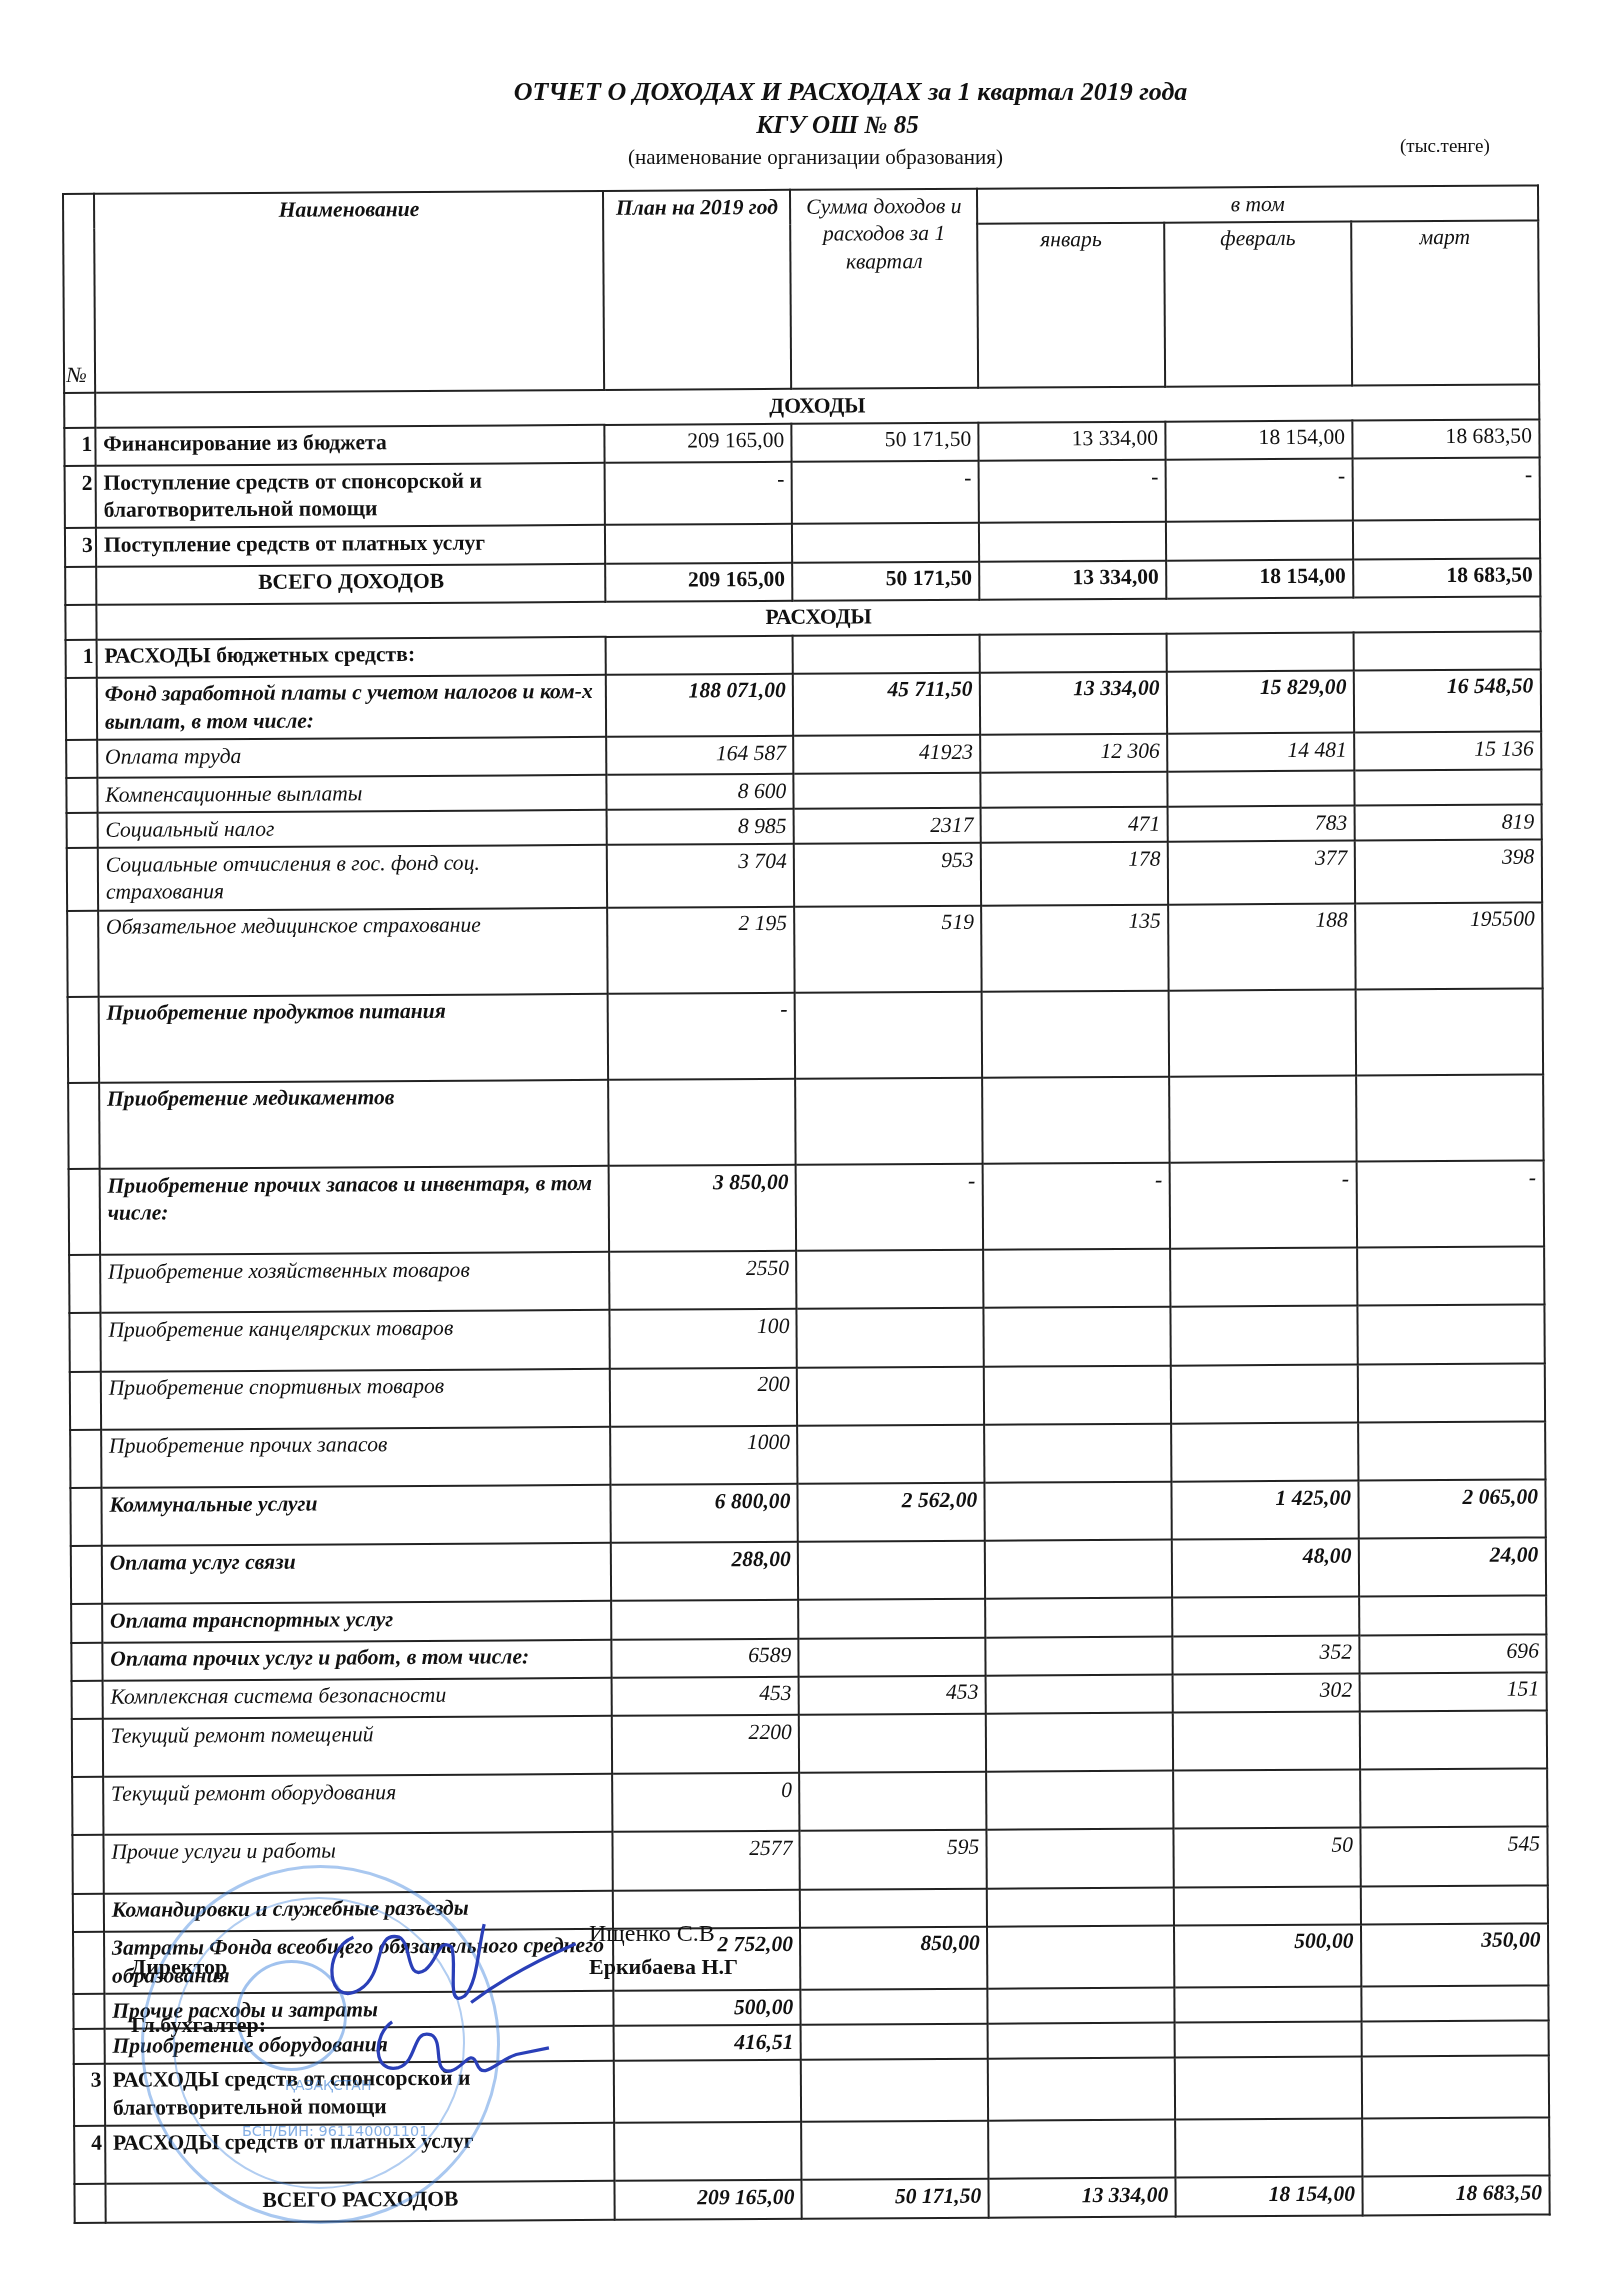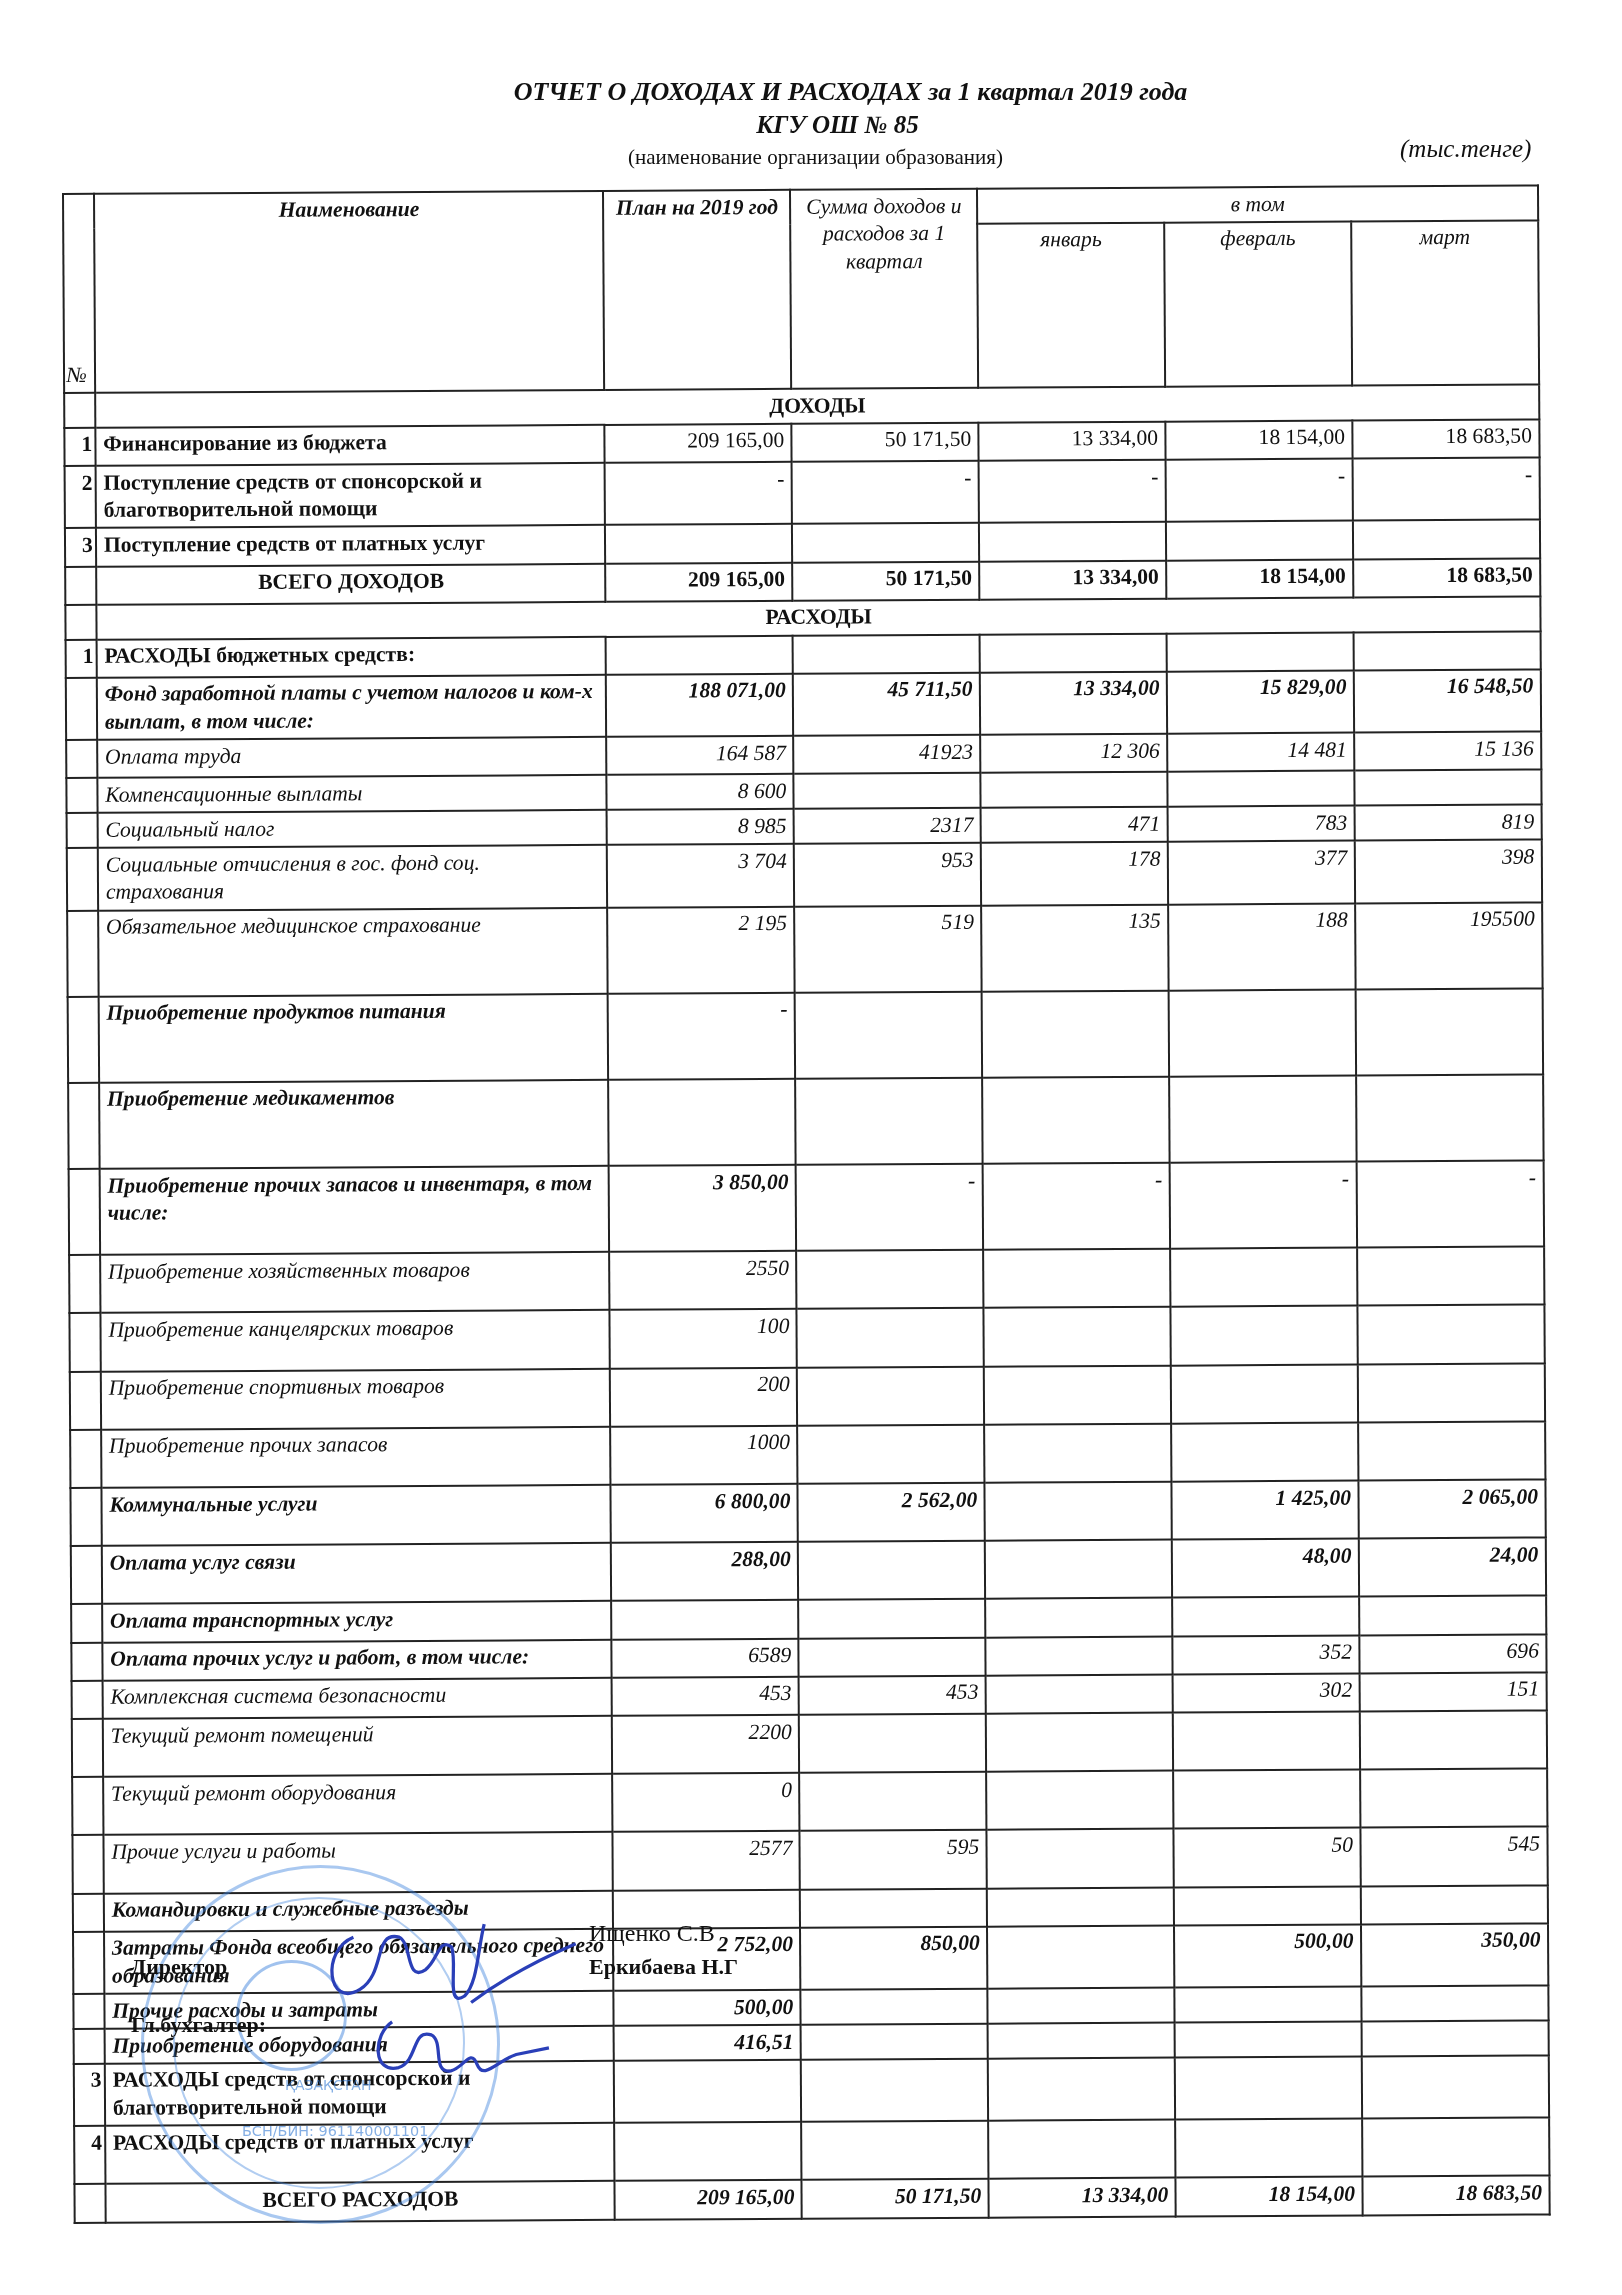--- a/index.html
+++ b/index.html
@@ -1,21 +1,21 @@
 <!DOCTYPE html>
 <html style="font-size:10.5px"><head>
 <meta charset="utf-8">
 <style>
   html, body { margin:0; padding:0; background:#fff; }
   body { width:1623px; height:2295px; position:relative; overflow:hidden; font-family:"Liberation Serif", serif; color:#111; }
   .title { position:absolute; left:0; width:1623px; text-align:center; font-style:italic; font-weight:bold; }
   .t1 { top:77px; font-size:26px; left:39px; }
   .t2 { top:111px; font-size:25px; left:26px; }
   .org-caption { position:absolute; top:145px; left:628px; font-size:21px; }
-  .units { position:absolute; top:135px; left:1400px; font-size:25px; font-style:italic; }
+  .units { position:absolute; top:135px; left:1400px; font-size:19px; }
 
   table.report { position:absolute; left:62px; top:193px; width:1477px; border-collapse:collapse; table-layout:fixed; transform:rotate(-0.33deg); transform-origin:left top; }
   table.report td { border:2px solid #222; padding:2.6px 6.5px; font-size:21.6px; vertical-align:top; line-height:1.28; }
   .c-no { width:31px; text-align:right; padding-right:2.6px !important; font-weight:bold; }
   .c-name { width:504px; }
   .c-num { text-align:right; }
   .hdr td { text-align:center; vertical-align:middle; font-style:italic; font-size:21.6px; }
   .hdr .bold { font-weight:bold; }
   .section td { text-align:center; font-weight:bold; font-size:22px; }
   .b { font-weight:bold; }

